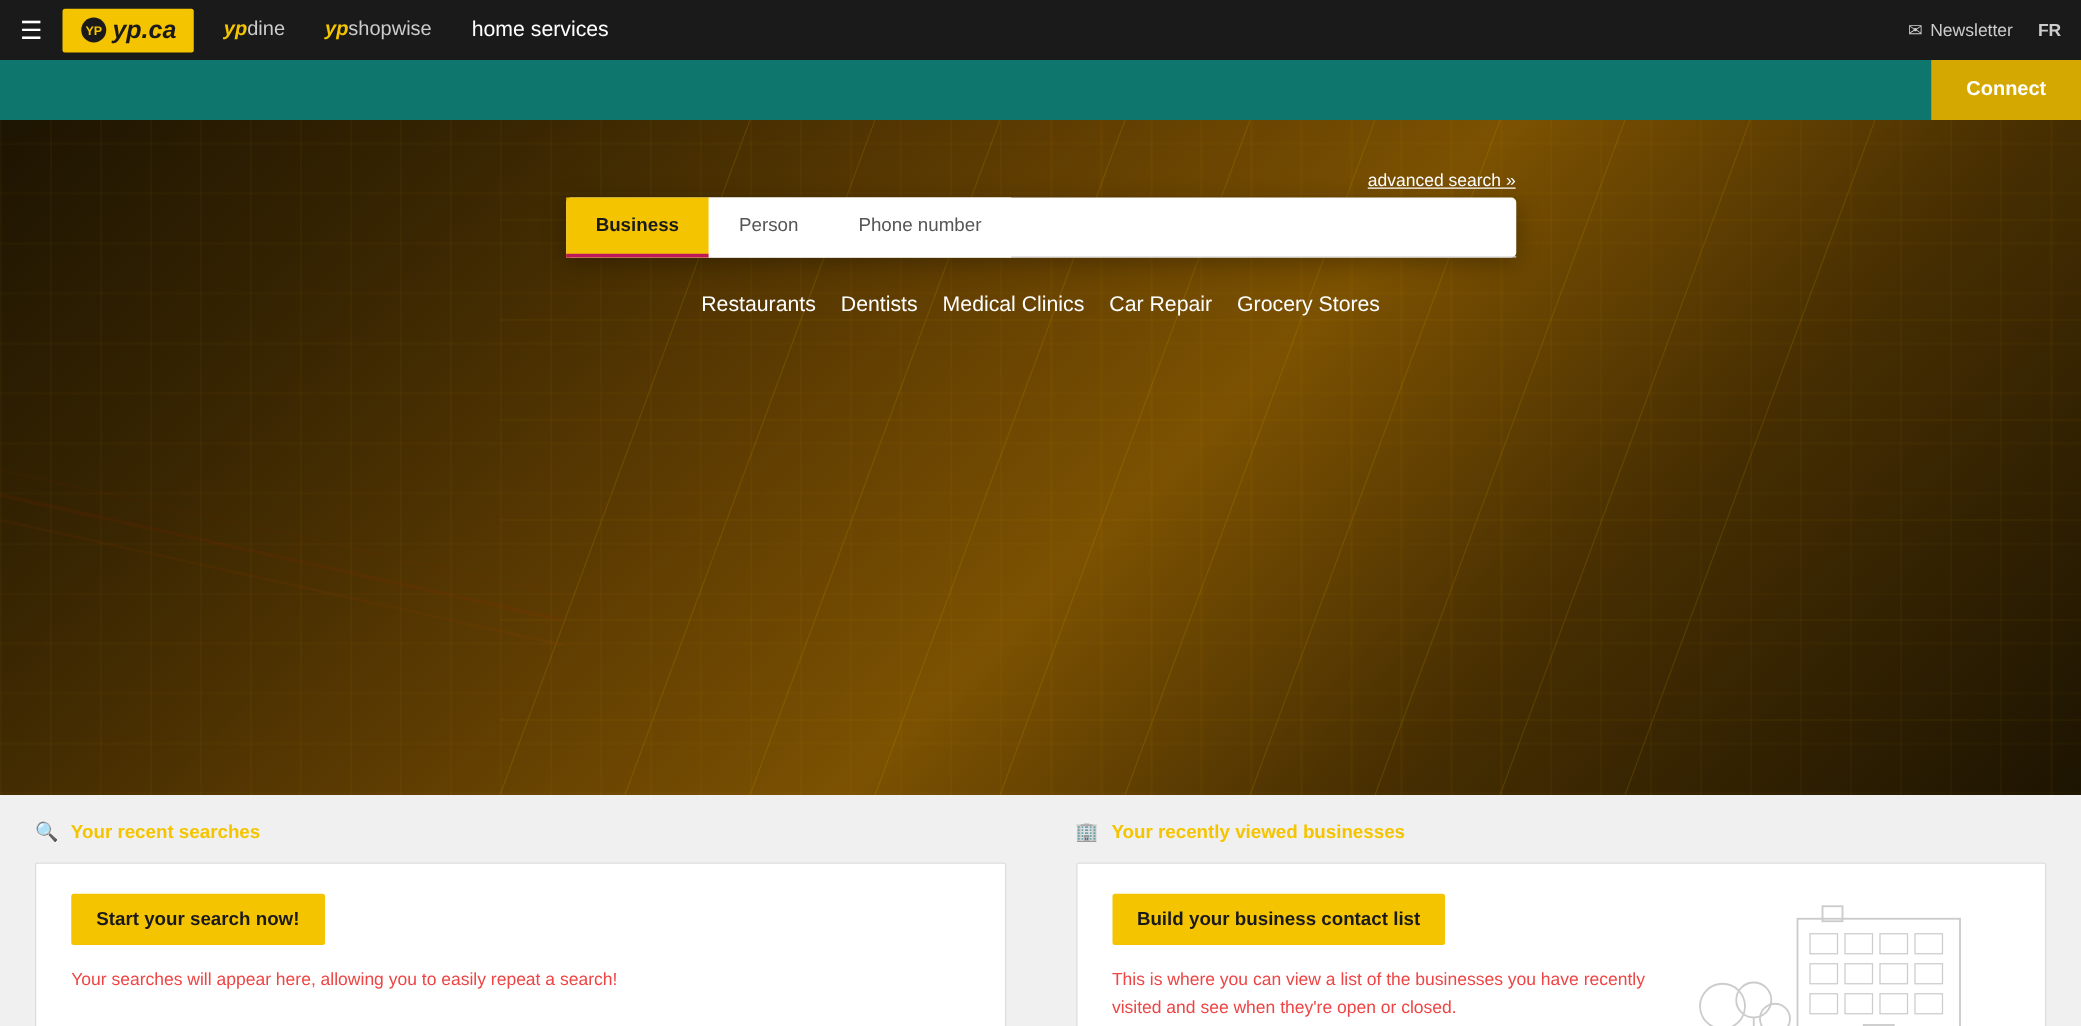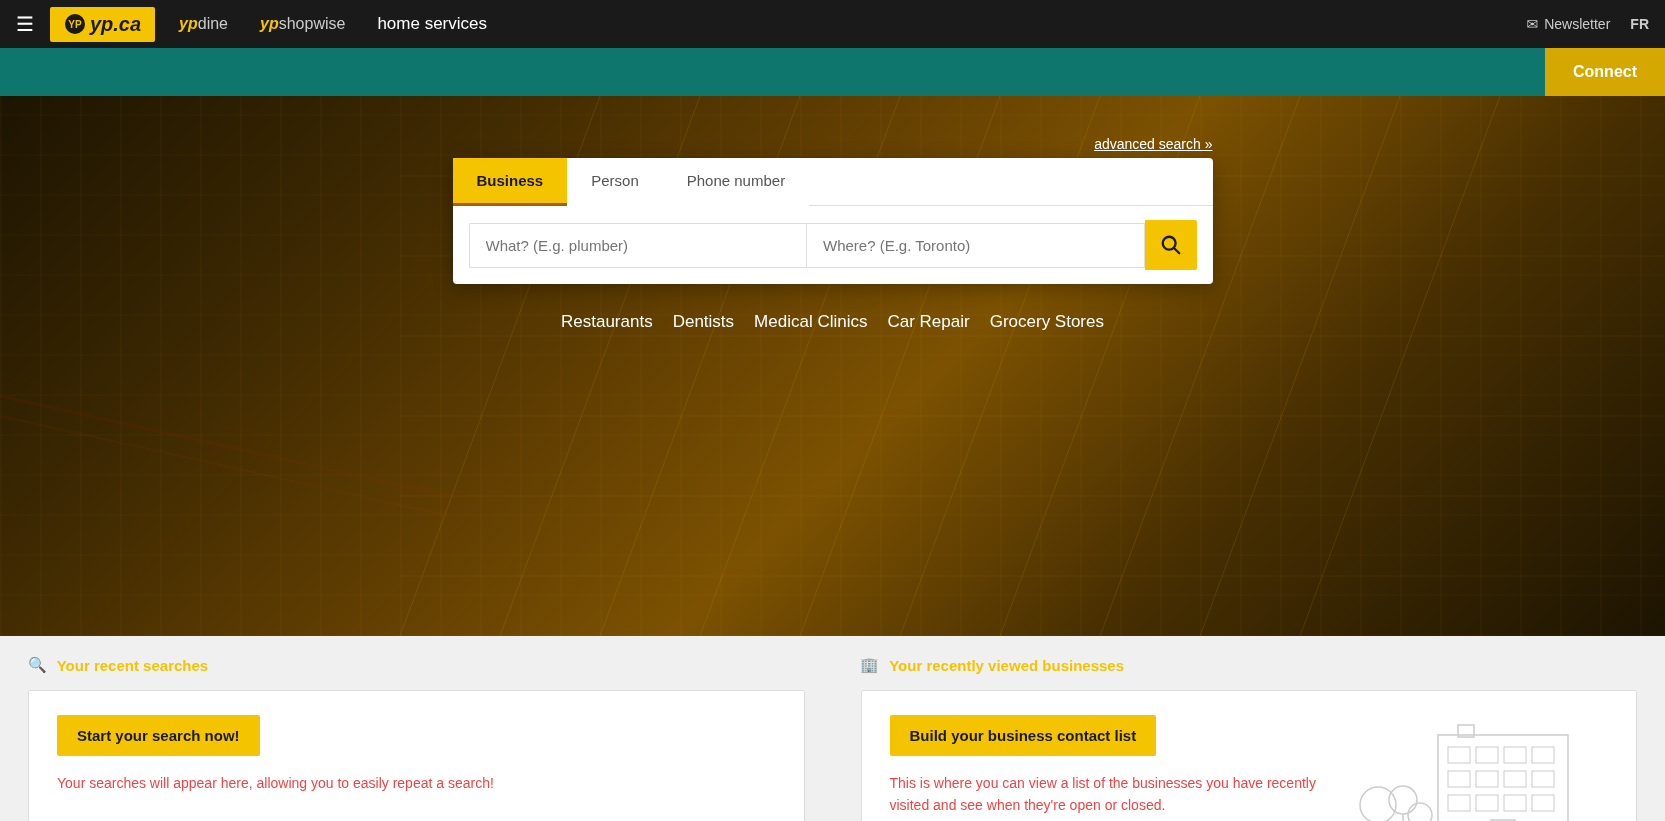--- a/index.html
+++ b/index.html
@@ -159,21 +159,21 @@
       border: none;
       background: white;
       color: #555;
       border-bottom: 3px solid transparent;
       margin-bottom: -1px;
     }
     .search-tab.active {
       background: #f5c400;
       color: #1a1a1a;
       font-weight: bold;
-      border-bottom: 3px solid #a16207;
+      border-bottom: 3px solid #be185d;
     }
     .search-row {
       display: flex;
       align-items: center;
       padding: 14px 16px;
       gap: 0;
     }
     .search-input {
       flex: 1;
       border: 1px solid #ddd;
@@ -382,30 +382,20 @@
     <div style="position:relative;width:760px;display:flex;justify-content:flex-end;margin-bottom:6px;">
       <span class="advanced-search" style="position:static;">advanced search »</span>
     </div>
 
     <div class="search-container">
       <div class="search-tabs">
         <button class="search-tab active">Business</button>
         <button class="search-tab">Person</button>
         <button class="search-tab">Phone number</button>
       </div>
-      <div class="search-row">
-        <input class="search-input" type="text" style="flex: 1 1 0%; border-top: 1px solid rgb(221, 221, 221); border-bottom: 1px solid rgb(221, 221, 221); border-left: 1px solid rgb(221, 221, 221); border-image: initial; padding: 13px 16px; font-size: 15px; outline: none; color: rgb(170, 170, 170); border-right: none; border-radius: 2px 0px 0px 2px;" placeholder="What? (E.g. plumber)">
-        <input class="search-input" type="text" style="flex: 1 1 0%; border: 1px solid rgb(221, 221, 221); padding: 13px 16px; font-size: 15px; outline: none; color: rgb(170, 170, 170); border-radius: 0px;" placeholder="Where? (E.g. Toronto)">
-        <button class="search-btn">
-          <svg width="22" height="22" viewBox="0 0 24 24" fill="none">
-            <circle cx="10" cy="10" r="7" stroke="#1a1a1a" stroke-width="2.5"></circle>
-            <line x1="15.5" y1="15.5" x2="21" y2="21" stroke="#1a1a1a" stroke-width="2.5" stroke-linecap="round"></line>
-          </svg>
-        </button>
-      </div>
     </div>
 
     <div class="quick-links">
       <a class="quick-link">Restaurants</a>
       <a class="quick-link">Dentists</a>
       <a class="quick-link">Medical Clinics</a>
       <a class="quick-link">Car Repair</a>
       <a class="quick-link">Grocery Stores</a>
     </div>
 

